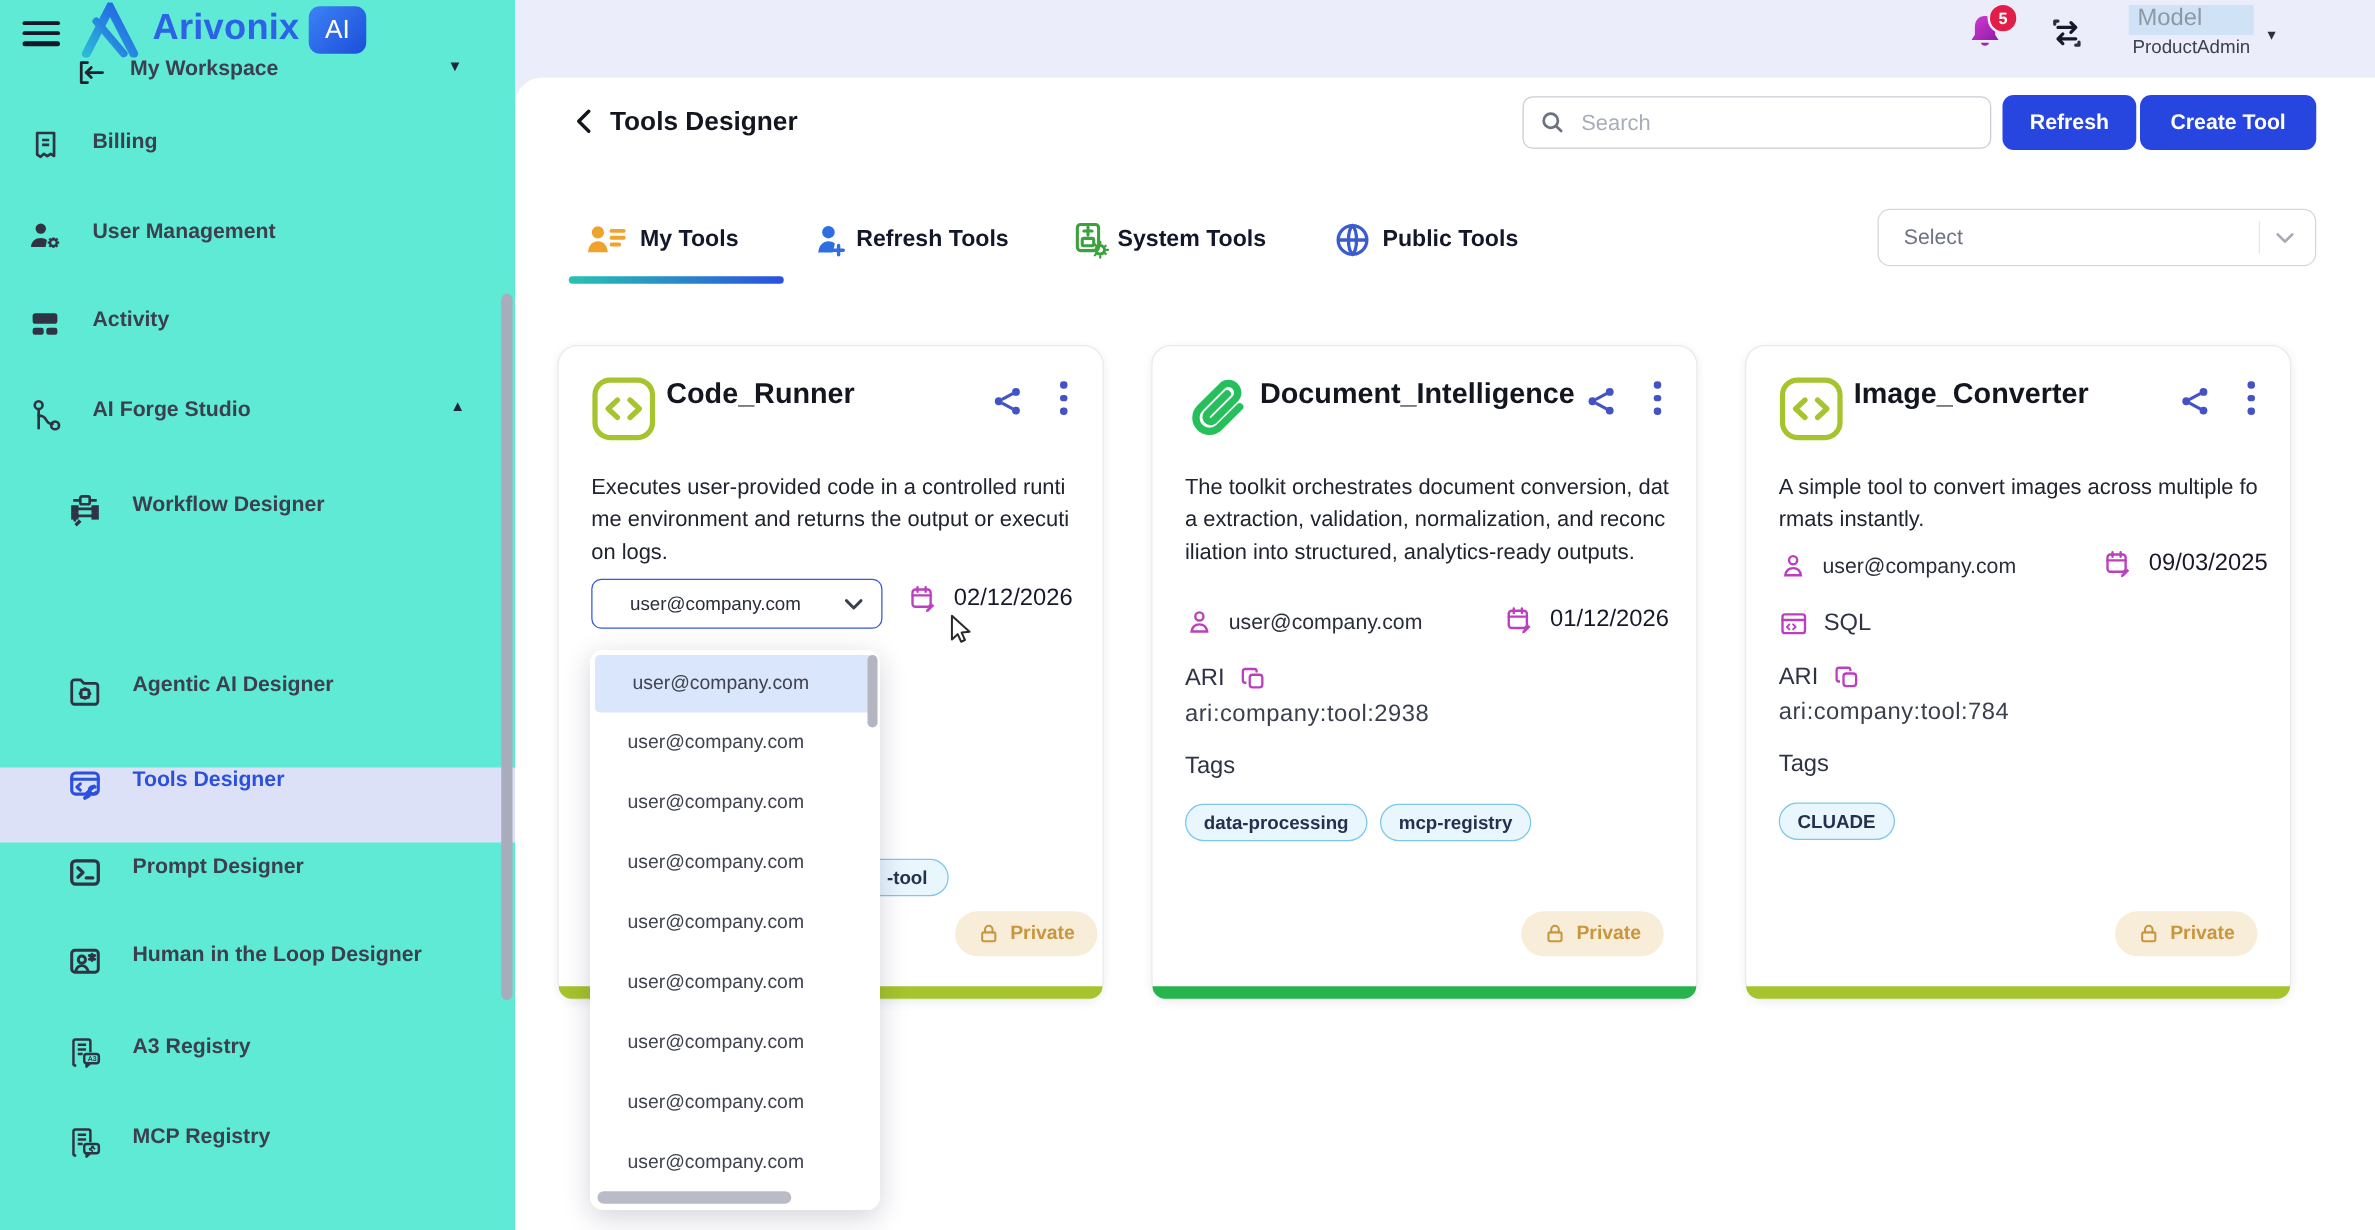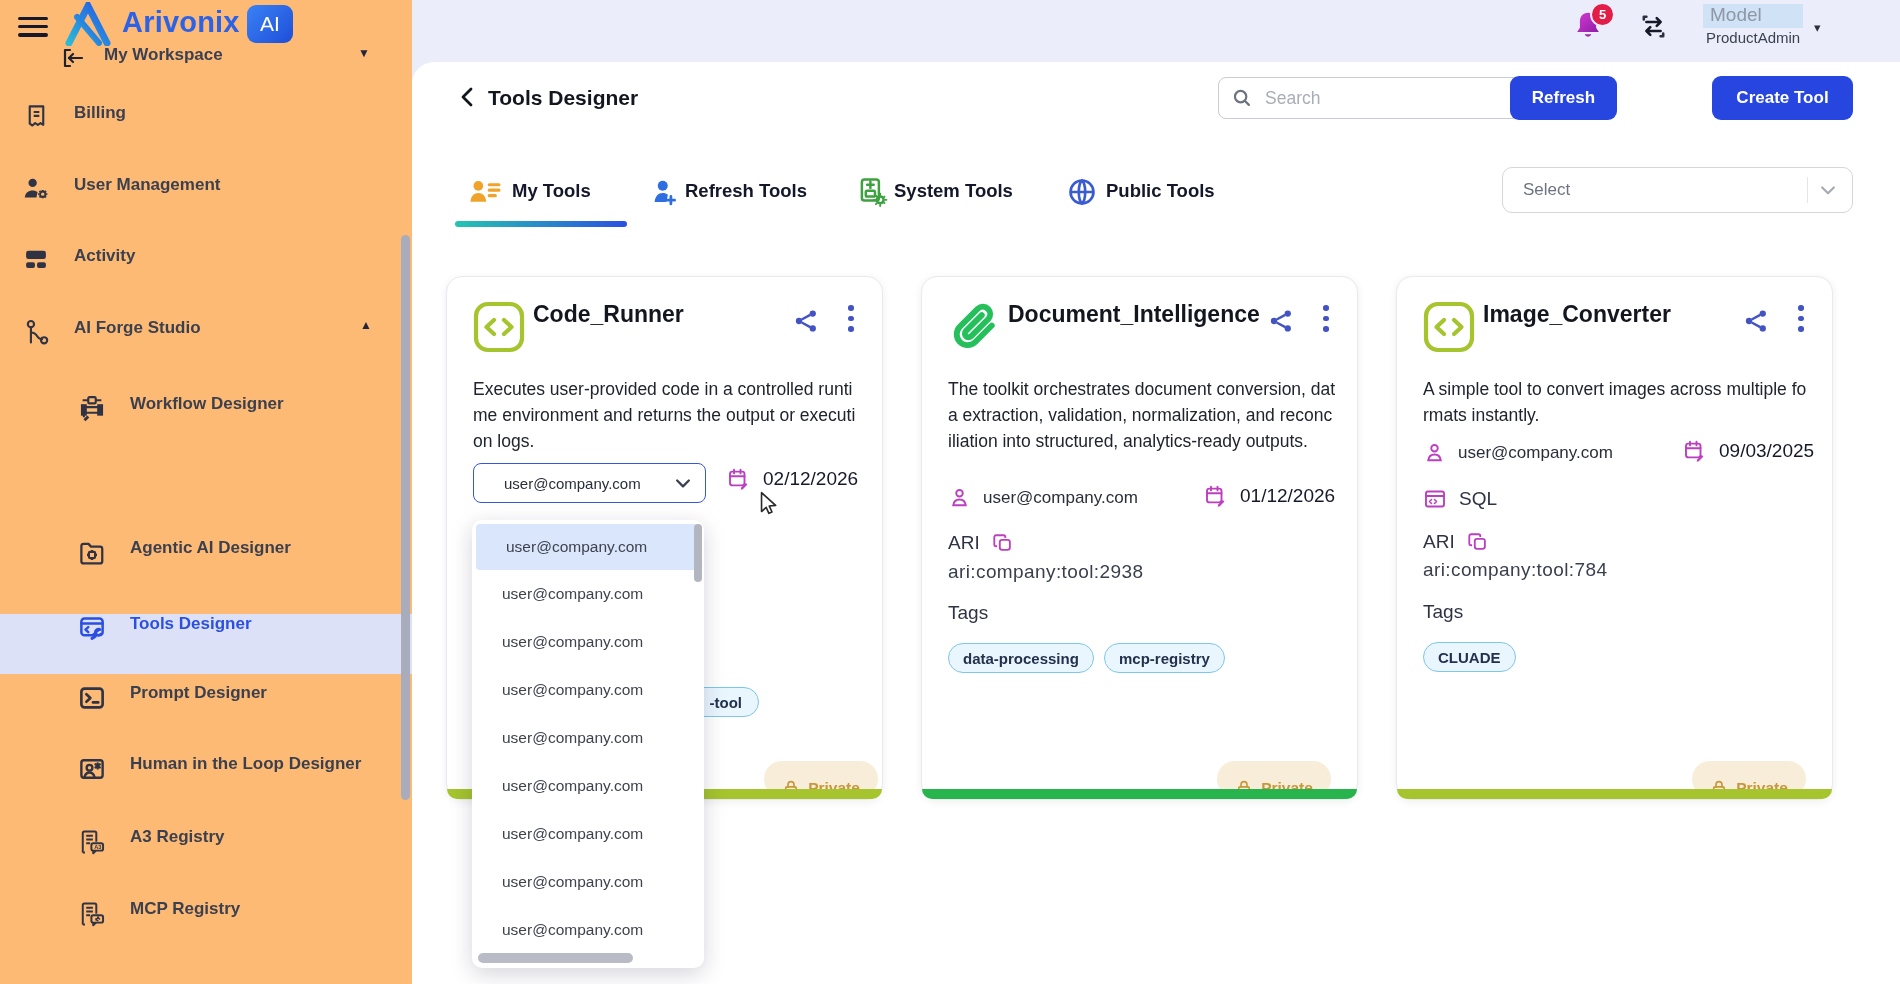--- a/index.html
+++ b/index.html
@@ -4,30 +4,30 @@
 <style>
   html,body{margin:0;padding:0}
   body{
     position:relative;width:1900px;height:984px;overflow:hidden;
     background:#ebedfa;font-family:"Liberation Sans",sans-serif;color:#1c1f2b;
   }
   .abs{position:absolute}
   svg{display:block}
 
   
-  .sidebar{position:absolute;left:0;top:0;width:412px;height:984px;background:#fdba74}
+  .sidebar{position:absolute;left:0;top:0;width:412px;height:984px;background:#5eead4}
   .burger span{display:block;width:30px;height:3.6px;background:#17192a;border-radius:2px;margin:4.6px 0}
   .brand-text{font-size:29px;font-weight:bold;color:#2b62e8;letter-spacing:.2px}
   .ai-badge{width:46px;height:38px;border-radius:9px;background:linear-gradient(135deg,#3b82f6,#1d4ed8);
     color:#fff;font-size:21px;font-weight:normal;display:flex;align-items:center;justify-content:center}
   .ws-label{font-size:17px;font-weight:600;color:#3a3f51}
   .tri{font-size:12px;color:#23263a}
   .item{position:absolute;left:0;width:412px;height:60px;display:flex;box-sizing:border-box;
     padding-left:20px;gap:22px;cursor:pointer}
-  .item.sub{padding-left:76px}
+  .item.sub{padding-left:52px}
   .item .s-icon{width:32px;display:flex;justify-content:center}
   .item .s-label{font-size:17px;font-weight:600;color:#3b3f4e;white-space:nowrap}
   .item.active{background:#dce1f7}
   .item.active .s-label{color:#2b50e0}
   .side-scrollbar{position:absolute;left:401px;top:235px;width:9px;height:565px;border-radius:5px;background:#a9adbb}
 
   
   .badge-count{position:absolute;left:1590px;top:2px;width:25px;height:25px;border-radius:50%;
     background:#e11d48;color:#fff;font-size:13px;font-weight:bold;display:flex;align-items:center;justify-content:center;
     border:2px solid #ebedfa;box-sizing:border-box}
@@ -64,22 +64,22 @@
   .card-kebab i{width:5.5px;height:5.5px;border-radius:50%;background:#4353c4}
   .card-desc{position:absolute;left:26px;top:100px;width:388px;font-size:17.5px;line-height:1.48;color:#21242f;word-break:break-all}
   .meta-row{position:absolute;display:flex;align-items:center;gap:12px}
   .meta-text{font-size:17px;color:#2a2e3a}
   .date-text{font-size:19px;color:#17192a}
   .ari-label{font-size:19px;font-weight:500;color:#2f3344}
   .ari-value{position:absolute;left:26px;font-size:19px;color:#3a3f4e;letter-spacing:.4px}
   .tags-label{position:absolute;left:26px;font-size:19px;color:#2f3344}
   .chip{height:30px;border:1.5px solid #7cc7ea;background:#e9f6fe;border-radius:16px;display:inline-flex;
     align-items:center;padding:0 14px;font-size:15px;font-weight:bold;color:#23314e;box-sizing:border-box}
-  .private-badge{position:absolute;top:484px;width:114px;height:36px;border-radius:18px;background:#f8edd9;
-    display:flex;align-items:flex-end;justify-content:center;gap:8px;font-size:15.5px;font-weight:bold;color:#c8963c}
+  .private-badge{position:absolute;top:452px;width:114px;height:36px;border-radius:18px;background:#f8edd9;
+    display:flex;align-items:center;justify-content:center;gap:8px;font-size:15.5px;font-weight:bold;color:#c8963c}
 
   
   .owner-select{position:absolute;left:26px;top:186px;width:233px;height:40px;border:1.8px solid #3557dd;border-radius:8px;
     background:#fff;display:flex;align-items:center;box-sizing:border-box;padding:0 12px 0 30px;cursor:pointer}
   .owner-select .val{flex:1;font-size:15px;color:#2a2e3a;white-space:nowrap;overflow:hidden}
   .dropdown{position:absolute;left:472px;top:520px;width:232px;height:448px;background:#fff;border-radius:10px;
     box-shadow:0 6px 22px rgba(20,24,60,.18);z-index:50;overflow:hidden}
   .dd-item{height:48px;display:flex;align-items:center;padding-left:30px;font-size:15.5px;color:#3f434f;cursor:pointer;white-space:nowrap}
   .dd-item.hl{background:#d9e6fb;margin:4px 6px 0 4px;border-radius:4px;height:46px}
   .dd-vscroll{position:absolute;right:2px;top:4px;width:8px;height:58px;border-radius:4px;background:#b3b6c0;z-index:51}
@@ -298,21 +298,21 @@
 
 <div class="search-box">
   <span>
     <svg width="22" height="22" viewBox="0 0 24 24" fill="none" stroke="#6b7280" stroke-width="2.4" stroke-linecap="round">
       <circle cx="10.5" cy="10.5" r="6.2"></circle>
         <path d="M15.3 15.3l4.2 4.2"></path>
     </svg>
   </span>
   <input type="text" placeholder="Search" style="">
 </div>
-<button class="btn" style="left:1510px;width:107px">Refresh</button>
+<button class="btn" style="left:1602px;width:107px">Refresh</button>
 <button class="btn" style="left:1712px;width:141px">Create Tool</button>
 
 <span class="abs" style="left:468px;top:177px">
   <svg width="34" height="30" viewBox="0 0 28 24">
     <circle cx="8.5" cy="7" r="4" fill="#f0a32a"></circle>
     <path d="M2 20c.3-4.6 3-7.2 6.5-7.2S14.7 15.4 15 20z" fill="#f0a32a"></path>
     <path d="M17.5 6h8M17.5 10.5h8M17.5 15h5" stroke="#f0a32a" stroke-width="2.6" stroke-linecap="round"></path>
   </svg>
 </span>
 <span class="abs tab-label" style="left:512px;top:180px">My Tools</span>

